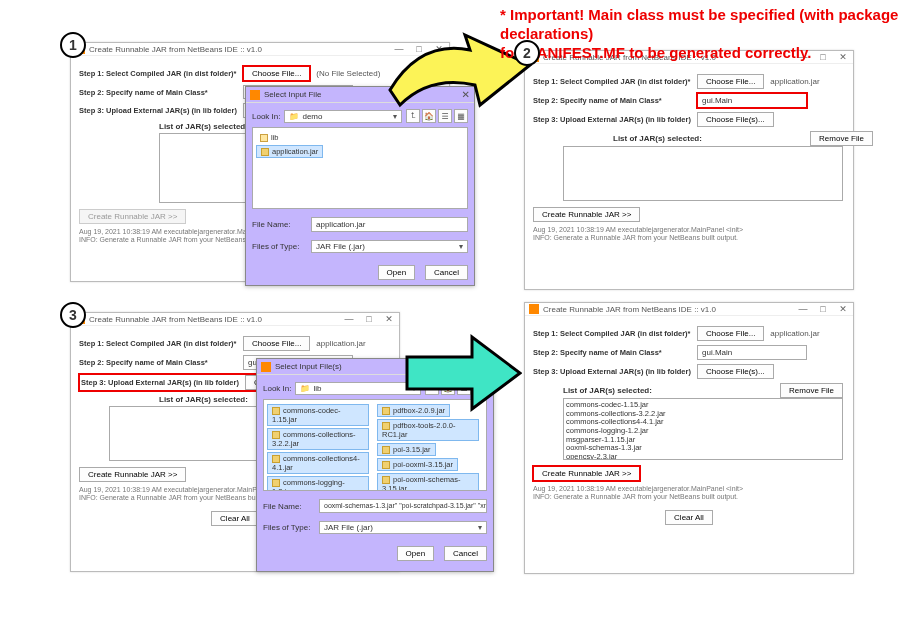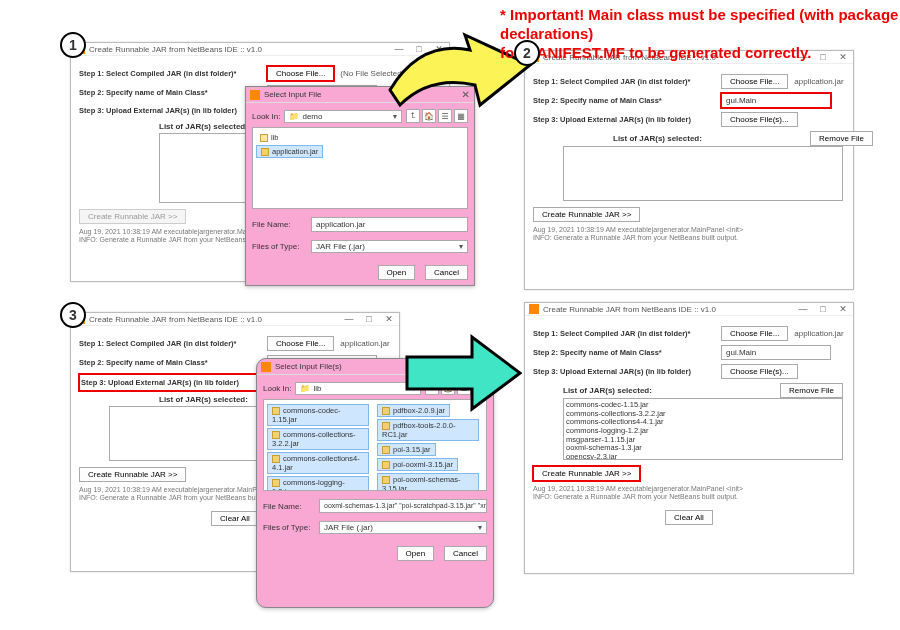--- a/index.html
+++ b/index.html
@@ -4,31 +4,31 @@
 <style>
   * { box-sizing: border-box; font-family: "Segoe UI", Tahoma, sans-serif; }
   body { margin: 0; background: #fff; width: 900px; height: 630px; position: relative; font-size: 8px; color: #333; }
   .window { position: absolute; background: #fff; border: 1px solid #bbb; box-shadow: 0 0 2px rgba(0,0,0,0.15); }
   .titlebar { display: flex; align-items: center; padding: 1px 4px; background: #fff; font-size: 8px; color: #555; border-bottom: 1px solid #eee; }
   .titlebar .icon { width: 10px; height: 10px; background: #f80; margin-right: 4px; display: inline-block; }
   .wctrl { margin-left: auto; display: flex; gap: 8px; font-size: 9px; color: #666; }
   .wctrl span { width: 12px; text-align: center; }
   .body { padding: 6px 8px 4px 8px; }
   .row { display: flex; align-items: center; margin: 4px 0; }
-  .label { width: 188px; font-weight: bold; font-size: 7.5px; }
+  .label { width: 164px; font-weight: bold; font-size: 7.5px; }
   .btn { background: #fdfdfd; border: 1px solid #aaa; padding: 2px 8px; font-size: 8px; cursor: pointer; white-space: nowrap; }
   .txt { border: 1px solid #aaa; padding: 2px 4px; font-size: 8px; background: #fff; min-height: 14px; }
   .hint { font-size: 8px; color: #555; margin-left: 6px; }
   .listbox { border: 1px solid #aaa; background: #fff; margin-left: 80px; width: 260px; height: 70px; overflow: hidden; font-size: 7.5px; padding: 2px; }
   .listhdr { font-weight: bold; font-size: 8px; margin: 4px 0 2px 80px; }
   .sliver { display:flex; justify-content:space-between; align-items:center; margin-left:80px; width:260px; }
   .footer { font-size: 7px; color: #777; margin-top: 4px; line-height: 1.2; }
   .grey-btn { background: #f5f5f5; border: 1px solid #ccc; color: #999; padding: 2px 8px; font-size: 8px; }
   .redbox { outline: 2px solid #e00; outline-offset: -1px; }
-  .filechooser { position: absolute; background: #f9a8d4; border: 1px solid #888; box-shadow: 0 1px 4px rgba(0,0,0,0.25); }
+  .filechooser { position: absolute; background: #c4b5fd; border: 1px solid #888; box-shadow: 0 1px 4px rgba(0,0,0,0.25); }
   .fc-title { display:flex; align-items:center; padding: 2px 4px; font-size: 8px; border-bottom: 1px solid #ddd; }
   .fc-title .icon { width: 10px; height: 10px; background: #f80; margin-right: 4px; }
   .fc-close { margin-left: auto; font-size: 10px; color: #555; }
   .fc-body { padding: 6px; }
   .fc-lookrow { display: flex; align-items: center; gap: 4px; margin-bottom: 4px; }
   .fc-label { font-size: 8px; }
   .fc-select { flex: 1; border: 1px solid #aaa; background: #fff; padding: 1px 4px; font-size: 8px; display:flex; align-items:center; }
   .fc-icons { display:flex; gap: 2px; }
   .fc-icons span { width: 14px; height: 14px; border: 1px solid #aaa; background: #fdfdfd; display:flex; align-items:center; justify-content:center; font-size:8px; color:#555; }
   .fc-list { border: 1px solid #aaa; background: #fff; height: 82px; padding: 3px; overflow: hidden; }
@@ -197,21 +197,21 @@
     </div>
     <div class="listhdr">List of JAR(s) selected:</div>
     <div class="listbox" style="margin-left:30px; width:280px; height:55px;"></div>
     <div style="margin-top:6px;"><button class="btn">Create Runnable JAR &gt;&gt;</button></div>
     <div class="footer" style="white-space:pre-line;">Aug 19, 2021 10:38:19 AM executablejargenerator.MainPanel &lt;init&gt;
 INFO: Generate a Runnable JAR from your NetBeans built output.</div>
     <div style="text-align:center; margin-top:8px;"><button class="btn">Clear All</button></div>
   </div>
 </div>
 
-<div class="filechooser" style="left:256px; top:358px; width:238px; height:250px; z-index:20;border-radius:10px;">
+<div class="filechooser" style="left:256px; top:358px; width:238px; height:214px; z-index:20;">
   <div class="fc-title">
       <span class="icon"></span>
       <span>Select Input File(s)</span>
       <span class="fc-close">✕</span>
     </div>
   <div class="fc-body">
     <div class="fc-lookrow">
       <span class="fc-label">Look In:</span>
       <div class="fc-select">📁 <span style="margin-left:3px;">lib</span><span class="caret">▾</span></div>
       <div class="fc-icons">

